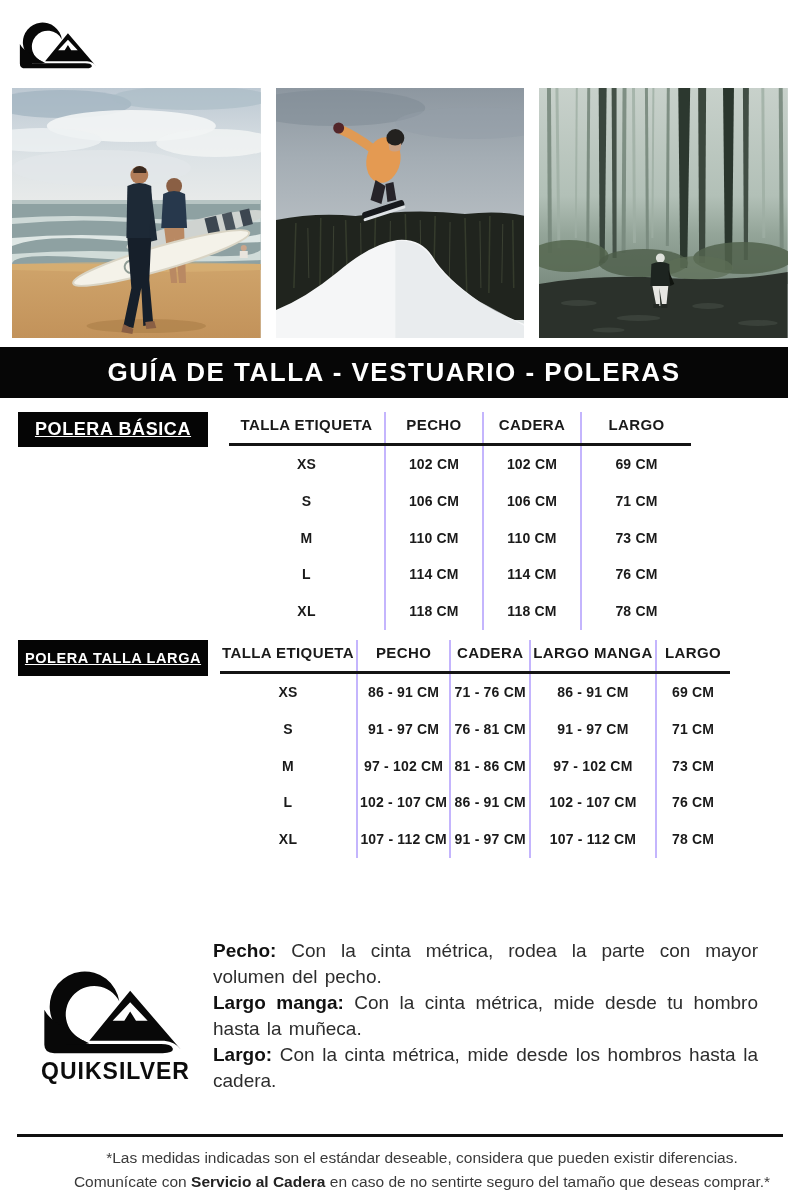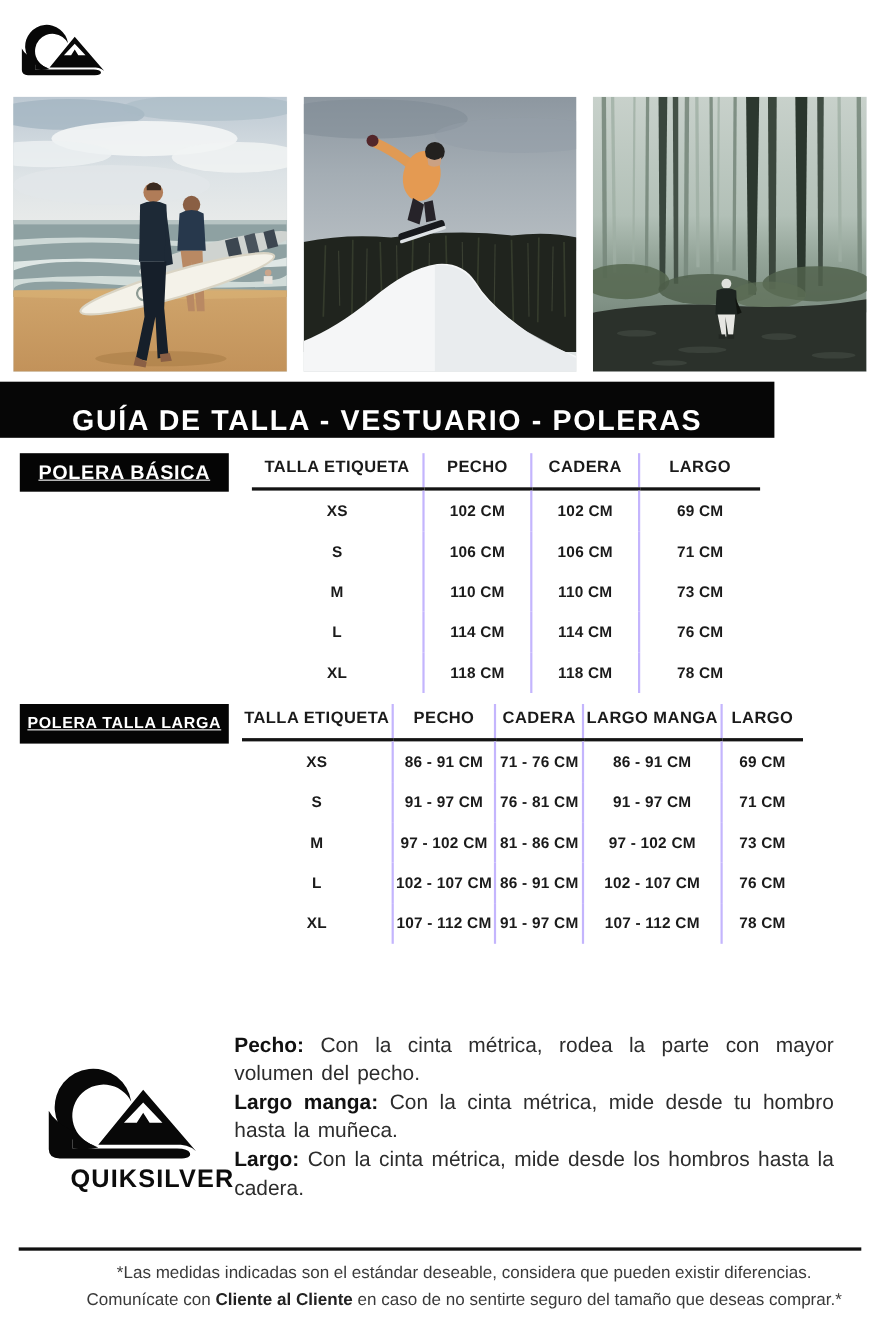--- a/index.html
+++ b/index.html
@@ -7,22 +7,22 @@
   body { font-family:"Liberation Sans", sans-serif; }
   .page { position:relative; width:800px; height:1200px; background:#fff; color:#1a1a1a; overflow:hidden; }
 
   .logo-top { position:absolute; top:20px; left:18px; width:84px; height:50px; }
   .logo-top svg { width:100%; height:100%; display:block; }
 
   .photos { position:absolute; top:88px; left:12px; width:776px; height:250px; display:flex; gap:15px; }
   .photo { flex:1; overflow:hidden; background:#dde2e2; }
   .photo svg { width:100%; height:100%; display:block; }
 
-  .banner { position:absolute; left:0; width:704px; height:51px; background:#060606; color:#fff;
-            display:flex; align-items:flex-end; justify-content:center;
+  .banner { position:absolute; left:0; width:788px; height:51px; background:#060606; color:#fff;
+            display:flex; align-items:center; justify-content:center;
             font-weight:bold; font-size:26px; letter-spacing:1.5px; }
   #banner-title { top:347px; }
   #banner-howto { top:878px; }
 
   .size-section { position:absolute; left:18px; display:flex; align-items:flex-start; }
   #section-basica { top:412px; }
   #section-manga  { top:640px; }
   .label-box { width:190px; background:#050505; color:#fff; text-align:center; font-weight:bold; letter-spacing:0.6px;text-decoration:underline; }
   #section-basica .label-box { font-size:18px; padding:7px 4px; }
   #section-manga  .label-box { font-size:14.5px; padding:10px 2px; }
@@ -34,21 +34,21 @@
        border-bottom:3px solid #141414; white-space:nowrap; }
   td { font-size:14px; font-weight:bold; letter-spacing:0.2px; padding:10px 2px; line-height:1.2; white-space:nowrap; }
   th:not(:last-child), td:not(:last-child) { border-right:2px solid #c4b5fd; }
   #table-0 th:nth-child(1){width:156px} #table-0 th:nth-child(2){width:98px}
   #table-0 th:nth-child(3){width:98px}  #table-0 th:nth-child(4){width:110px}
   #table-1 th:nth-child(1){width:124px} #table-1 th:nth-child(2){width:86px}
   #table-1 th:nth-child(3){width:80px}  #table-1 th:nth-child(4){width:122px}
   #table-1 th:nth-child(5){width:74px}
 
   .howto { position:absolute; top:938px; left:18px; width:740px; display:flex; }
-  .howto-logo { width:195px; padding-top:30px; text-align:right; }
+  .howto-logo { width:195px; padding-top:30px; text-align:center; }
   .howto-logo .mark { width:150px; height:87px; display:block; margin:0 auto; }
   .wordmark { font-weight:bold; font-size:23px; letter-spacing:1px; color:#0c0c0c; margin-top:3px; }
   .instructions { flex:1; font-size:19px; line-height:26px; color:#2d2d2d; text-align:justify; word-spacing:2px; }
   .instructions p { margin:0; }
   .instructions b { color:#111; }
 
   .footer-rule { position:absolute; top:1134px; left:17px; width:766px; border-top:3px solid #101010; }
   .footer-note { position:absolute; top:1146px; left:0; width:800px; text-align:center;
                  font-size:15.5px; line-height:1.55; color:#3a3a3a;margin-left:22px; }
   .footer-note b { color:#222; }
@@ -345,16 +345,16 @@
     <div class="instructions">
         <p><b>Pecho: </b>Con la cinta métrica, rodea la parte con mayor volumen del pecho.</p>
         <p><b>Largo manga: </b>Con la cinta métrica, mide desde tu hombro hasta la muñeca.</p>
         <p><b>Largo: </b>Con la cinta métrica, mide desde los hombros hasta la cadera.</p>
       </div>
   </div>
 
   <div class="footer-rule"></div>
   <div class="footer-note">
     <div>*Las medidas indicadas son el estándar deseable, considera que pueden existir diferencias.</div>
-    <div><span>Comunícate con </span><b>Cliente al Cliente</b><span> en caso de no sentirte seguro del tamaño que deseas comprar.*</span></div>
+    <div><span>Comunícate con </span><b>Servicio al Cadera</b><span> en caso de no sentirte seguro del tamaño que deseas comprar.*</span></div>
   </div>
 
 </div>
 
 </body></html>

